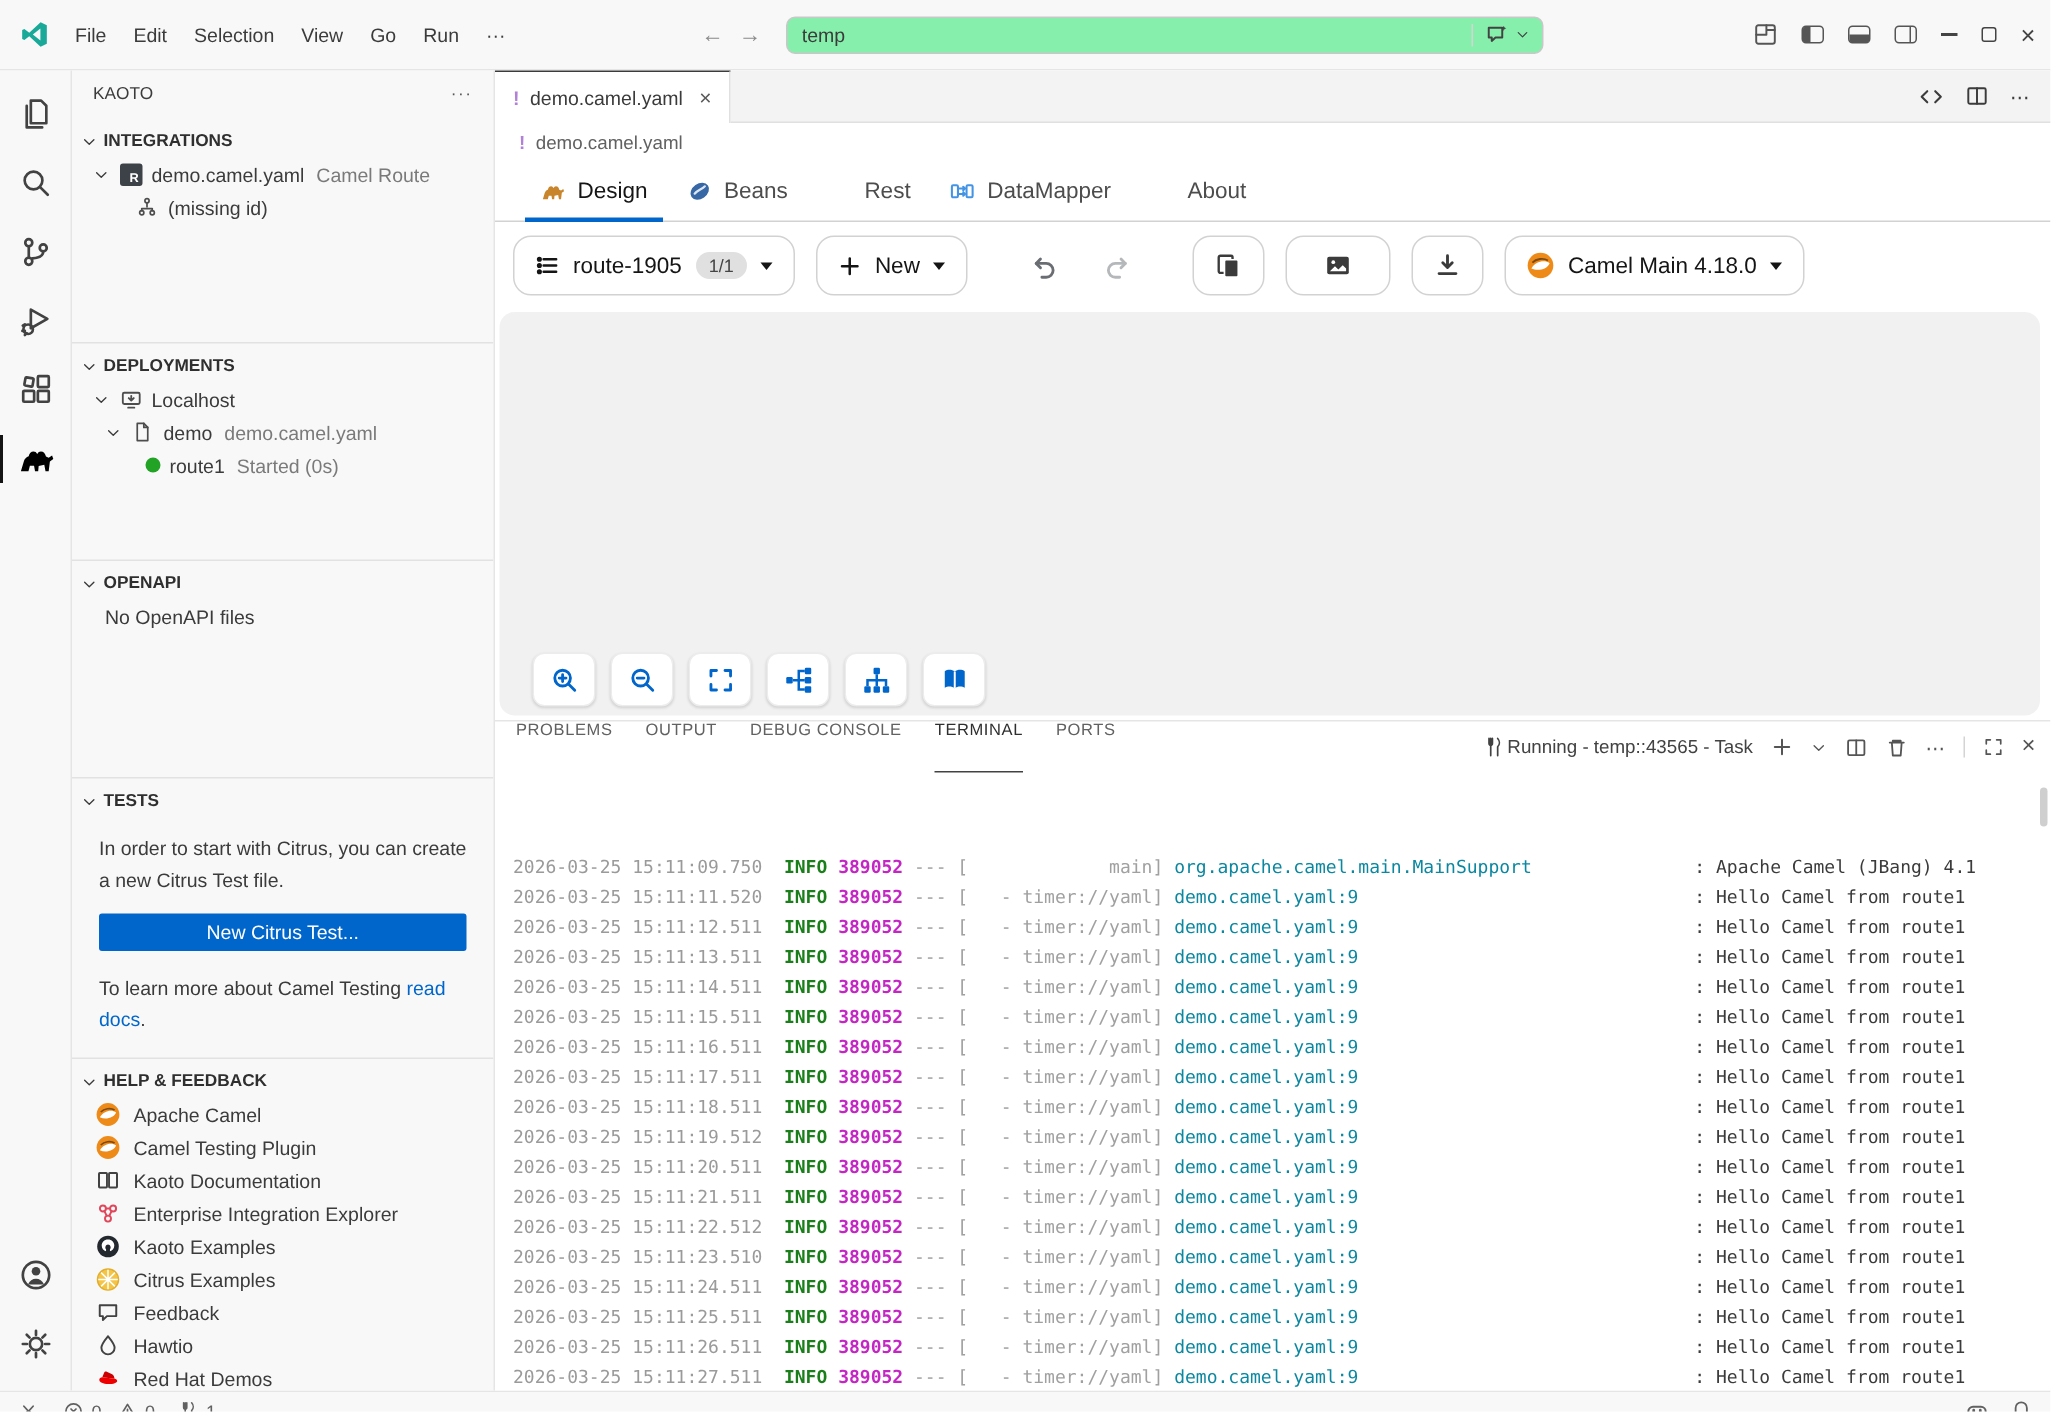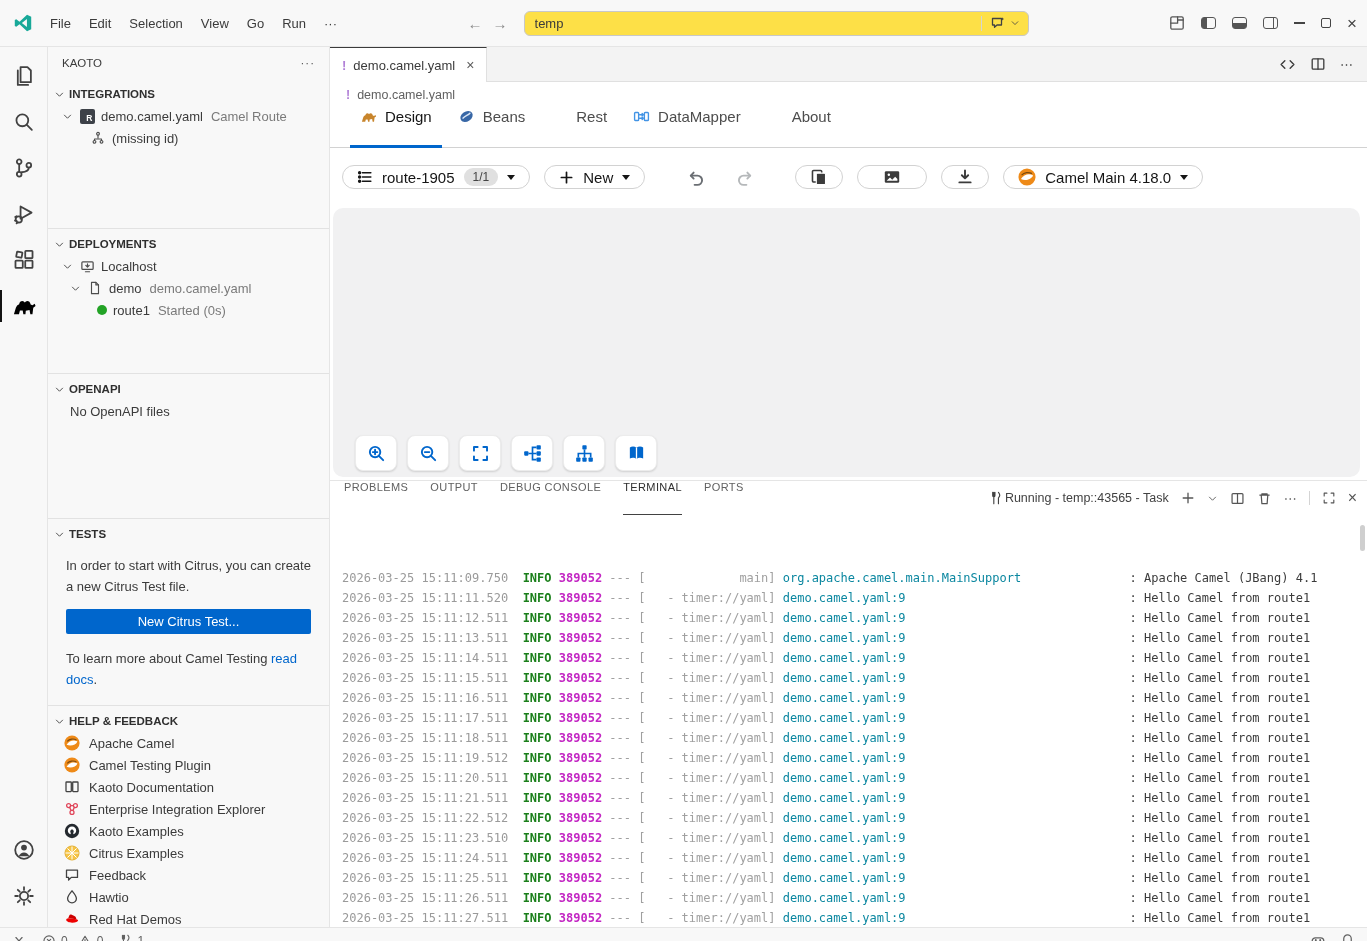--- a/index.html
+++ b/index.html
@@ -7,21 +7,21 @@
   svg{display:block}
   .ic{stroke:currentColor;fill:none;stroke-width:1.3;stroke-linecap:round;stroke-linejoin:round}
   button{background:none;border:none;font:inherit;color:inherit;cursor:pointer;padding:0}
 
   
   .titlebar{height:47px;display:flex;align-items:center;background:#f8f8f8;border-bottom:1px solid #e5e5e5;padding:0 10px;gap:2px}
   .logo{margin:0 8px 0 4px}
   .menu-item{padding:4px 8px;border-radius:5px;color:#3b3b3b}
   .tb-spacer{flex:1}
   .nav-arrows{display:flex;gap:10px;color:#8a8a8a;margin-right:14px;font-size:15px}
-  .searchbox{width:505px;height:25px;background:#fde047;border:1px solid #c8c8c8;border-radius:6px;display:flex;align-items:center;overflow:hidden}
+  .searchbox{width:505px;height:25px;background:#86efac;border:1px solid #c8c8c8;border-radius:6px;display:flex;align-items:center;overflow:hidden}
   .searchbox input{flex:1;border:none;outline:none;background:transparent;font:inherit;color:#3b3b3b;padding:0 10px}
   .search-div{width:1px;height:15px;background:#d4d4d4}
   .copilot-seg{display:flex;align-items:center;gap:4px;padding:0 8px;color:#424242}
   .win-controls{display:flex;align-items:center;gap:16px;margin-left:18px;color:#555}
   .winicon{width:15px;height:12px;border:1.2px solid #555;border-radius:3px;position:relative}
   .winicon.w-left::before{content:"";position:absolute;left:0;top:0;bottom:0;width:5px;background:#555;border-radius:1px 0 0 1px}
   .winicon.w-bottom::before{content:"";position:absolute;left:0;right:0;bottom:0;height:5px;background:#555;border-radius:0 0 1px 1px}
   .winicon.w-right::before{content:"";position:absolute;right:3px;top:0;bottom:0;width:1.2px;background:#555}
   .win-min{width:11px;height:1.4px;background:#444}
   .win-max{width:10px;height:10px;border:1.4px solid #444;border-radius:2px}
@@ -67,28 +67,28 @@
   .tab .bang{color:#b180d7;font-weight:bold}
   .tab .close{color:#5a5a5a;font-size:14px;margin-left:4px}
   .tab-actions{margin-left:auto;display:flex;align-items:center;gap:14px;padding-right:14px;color:#3b3b3b}
 
   
   .breadcrumb{height:26px;display:flex;align-items:center;gap:7px;padding-left:16px;font-size:12.5px;color:#616161}
   .breadcrumb .bang{color:#b180d7;font-weight:bold}
 
   
   .ktabs{height:40px;display:flex;align-items:stretch;gap:6px;padding-left:20px;border-bottom:1px solid #d2d2d2;background:#fff}
-  .ktab{display:flex;align-items:flex-start;gap:8px;padding:0 10px;font-size:15px;color:#4d4d4d;position:relative}
+  .ktab{display:flex;align-items:center;gap:8px;padding:0 10px;font-size:15px;color:#4d4d4d;position:relative}
   .ktab.active{color:#151515}
   .ktab.active::after{content:"";position:absolute;left:0;right:0;bottom:-1px;height:3px;background:#0066cc}
   .ktab-ico{width:17px;height:17px;display:flex;align-items:center;justify-content:center}
 
   
   .ktoolbar{height:58px;display:flex;align-items:center;padding:0 12px;gap:14px;background:#fff}
-  .kbtn{height:24px;display:flex;align-items:center;gap:9px;border:1px solid #d2d2d2;border-radius:12px;padding:0 14px;font-size:15px;color:#151515;background:#fff}
+  .kbtn{height:40px;display:flex;align-items:center;gap:9px;border:1px solid #d2d2d2;border-radius:12px;padding:0 14px;font-size:15px;color:#151515;background:#fff}
   .kbtn.icononly{width:48px;justify-content:center;padding:0}
   .pill{background:#e0e0e0;border-radius:10px;font-size:12px;padding:2px 9px;color:#444}
   .caret{width:0;height:0;border-left:4.5px solid transparent;border-right:4.5px solid transparent;border-top:5.5px solid #151515}
   .ghost{border:none;color:#6a6e73;width:34px;height:34px;display:flex;align-items:center;justify-content:center}
   .ghost.dim{color:#b5b8ba}
   .tb-gap{width:6px}
 
   
   .canvas{flex:1;margin:2px 7px 3px 3px;background:#f1f1f2;border-radius:10px;position:relative;min-height:0}
   .cv-controls{position:absolute;left:22px;bottom:6px;display:flex;gap:10px}

